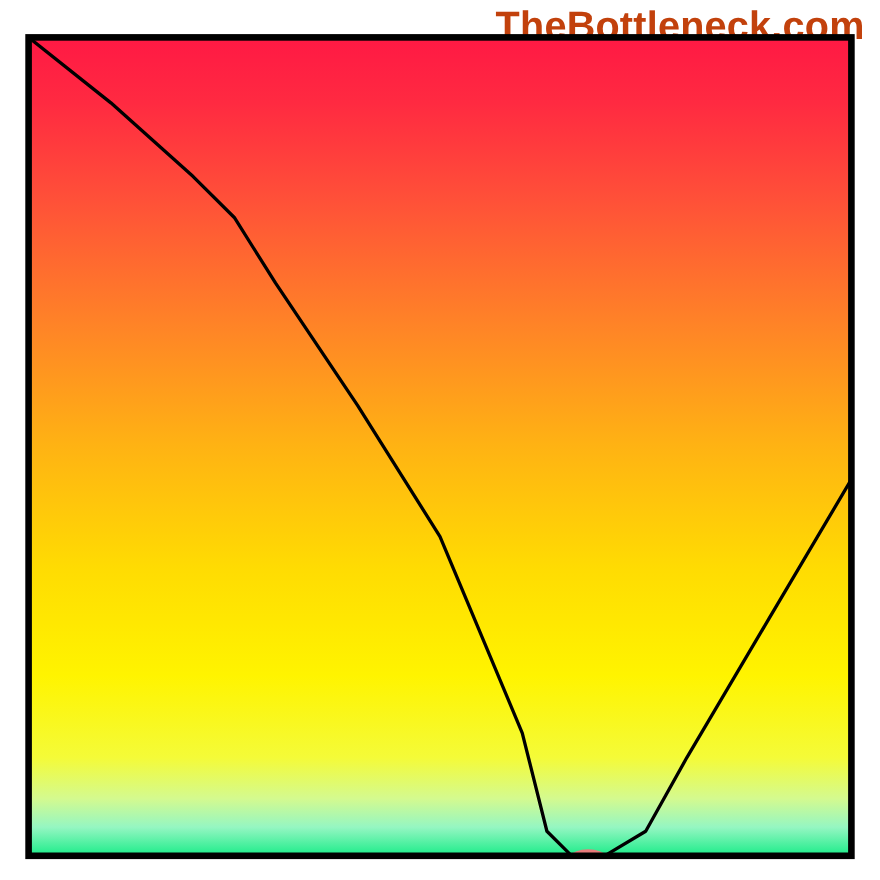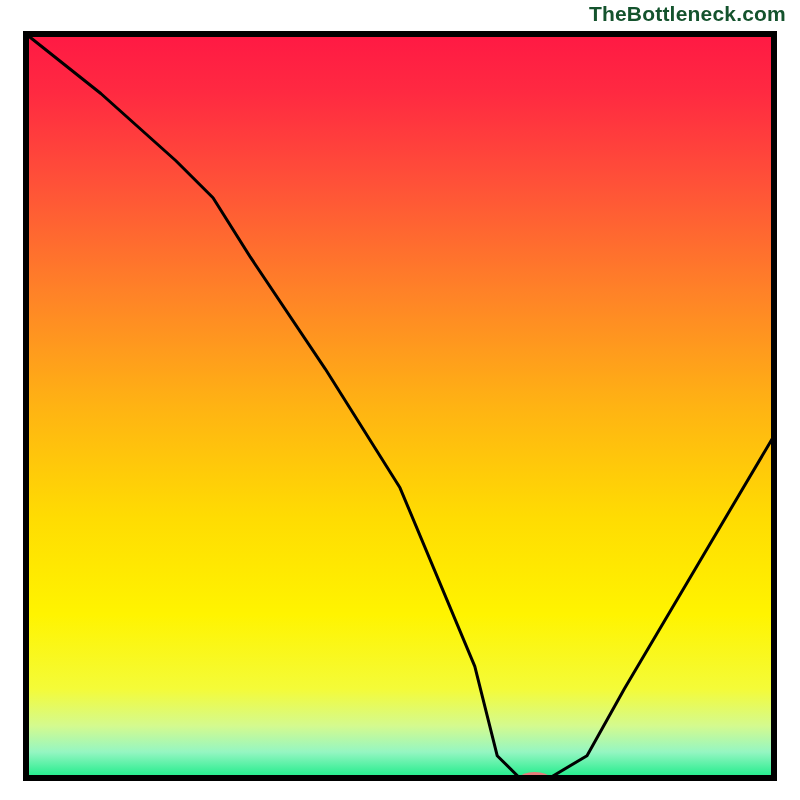--- a/index.html
+++ b/index.html
@@ -13,23 +13,23 @@
   }
   .stage {
     position: relative;
     width: 800px;
     height: 800px;
   }
   .watermark {
     position: absolute;
     top: 2px;
     right: 14px;
-    font-size: 21px;
+    font-size: 36px;
     font-weight: 600;
-    color: #14532d;
+    color: #c2410c;
     letter-spacing: 0.2px;
     margin-left: 36px;
   }
   svg {
     position: absolute;
     top: 0;
     left: 0;
   }
 </style>
 </head>

